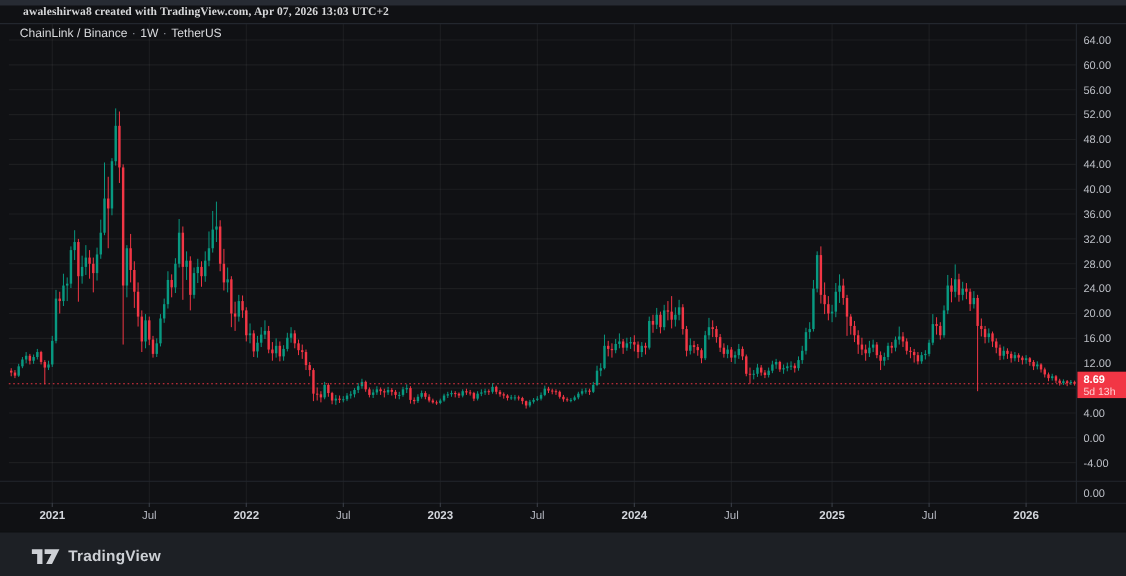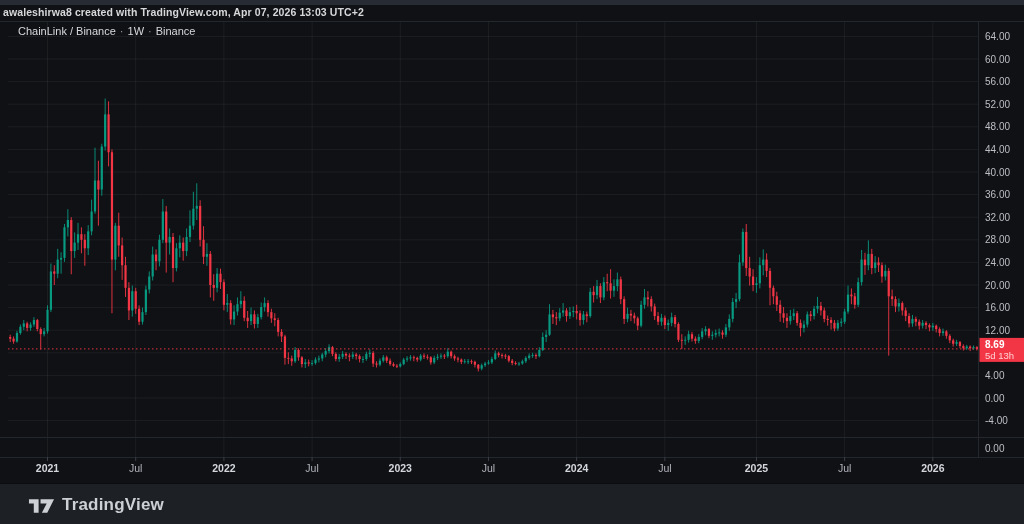--- a/index.html
+++ b/index.html
@@ -1,26 +1,26 @@
 <!DOCTYPE html>
 <html><head>
 <meta charset="utf-8">
 <style>
   html,body{margin:0;padding:0;background:#101114;width:1024px;height:524px;overflow:hidden;
     font-family:"Liberation Sans","DejaVu Sans",sans-serif;}
   .page{position:relative;width:1024px;height:524px;background:#101114;}
   .top-strip{position:absolute;left:0;top:0;width:1024px;height:5px;background:#272b33;}
-  .attribution{position:absolute;left:3px;top:6px;font-size:10.5px;font-weight:700;color:#d6d7d9;letter-spacing:.1px;}
+  .attribution{position:absolute;left:21px;top:6px;font-size:10.5px;font-weight:700;color:#d6d7d9;letter-spacing:.1px;font-family:Liberation Serif, serif;}
   .legend{position:absolute;left:18px;top:25px;font-size:11px;color:#d8d9dc;z-index:3;}
   .legend .sep{color:#9598a1;padding:0 4px;}
   #chart{position:absolute;left:0;top:0;width:1024px;height:483px;z-index:1;}
   .bottom-bar{position:absolute;left:0;top:483px;width:1024px;height:41px;background:#1d2025;
     display:flex;align-items:center;border-top:1px solid #0b0c0e;}
   .logo-mark{margin-left:28px;display:block;}
-  .wordmark{margin-left:7px;font-size:17px;font-weight:700;color:#cdd0d5;letter-spacing:.2px;}
+  .wordmark{margin-left:7px;font-size:14px;font-weight:700;color:#cdd0d5;letter-spacing:.2px;}
 </style>
 </head>
 <body>
 
 <div class="page">
   <div class="top-strip"></div>
   <div class="attribution">awaleshirwa8 created with TradingView.com, Apr 07, 2026 13:03 UTC+2</div>
 
   <svg id="chart" viewBox="0 0 1024 483">
     <g id="grid">
@@ -682,21 +682,21 @@
         <line x1="932.8240000000001" y1="457" x2="932.8240000000001" y2="461" stroke="#3a3e47" stroke-width="1"></line>
       </g>
     <g id="price-label">
         <rect x="979.5" y="337.9015" width="44.5" height="24" fill="#F23645"></rect>
         <text x="985" y="347.9015" fill="#ffffff" font-size="10" text-anchor="start" font-family="&quot;Liberation Sans&quot;,&quot;DejaVu Sans&quot;,sans-serif" font-weight="700">8.69</text>
         <text x="985" y="358.9015" fill="#ffd0d3" font-size="9.5" text-anchor="start" font-family="&quot;Liberation Sans&quot;,&quot;DejaVu Sans&quot;,sans-serif" font-weight="400">5d 13h</text>
       </g>
   </svg>
 
   <div class="legend">
-    <span>ChainLink / Binance</span><span class="sep">·</span><span>1W</span><span class="sep">·</span><span>Binance</span>
+    <span>ChainLink / Binance</span><span class="sep">·</span><span>1W</span><span class="sep">·</span><span>TetherUS</span>
   </div>
 
   <div class="bottom-bar">
     <svg class="logo-mark" width="27" height="24" viewBox="0 0 28 24">
       <path d="M1 6 H11 V20 H6 V10.5 H1 Z" fill="#cdd0d5"></path>
       <path d="M13 6 H27 L20 20 H14.4 L19.4 10.5 H13 Z" fill="#cdd0d5"></path>
     </svg>
     <span class="wordmark">TradingView</span>
   </div>
 </div>

